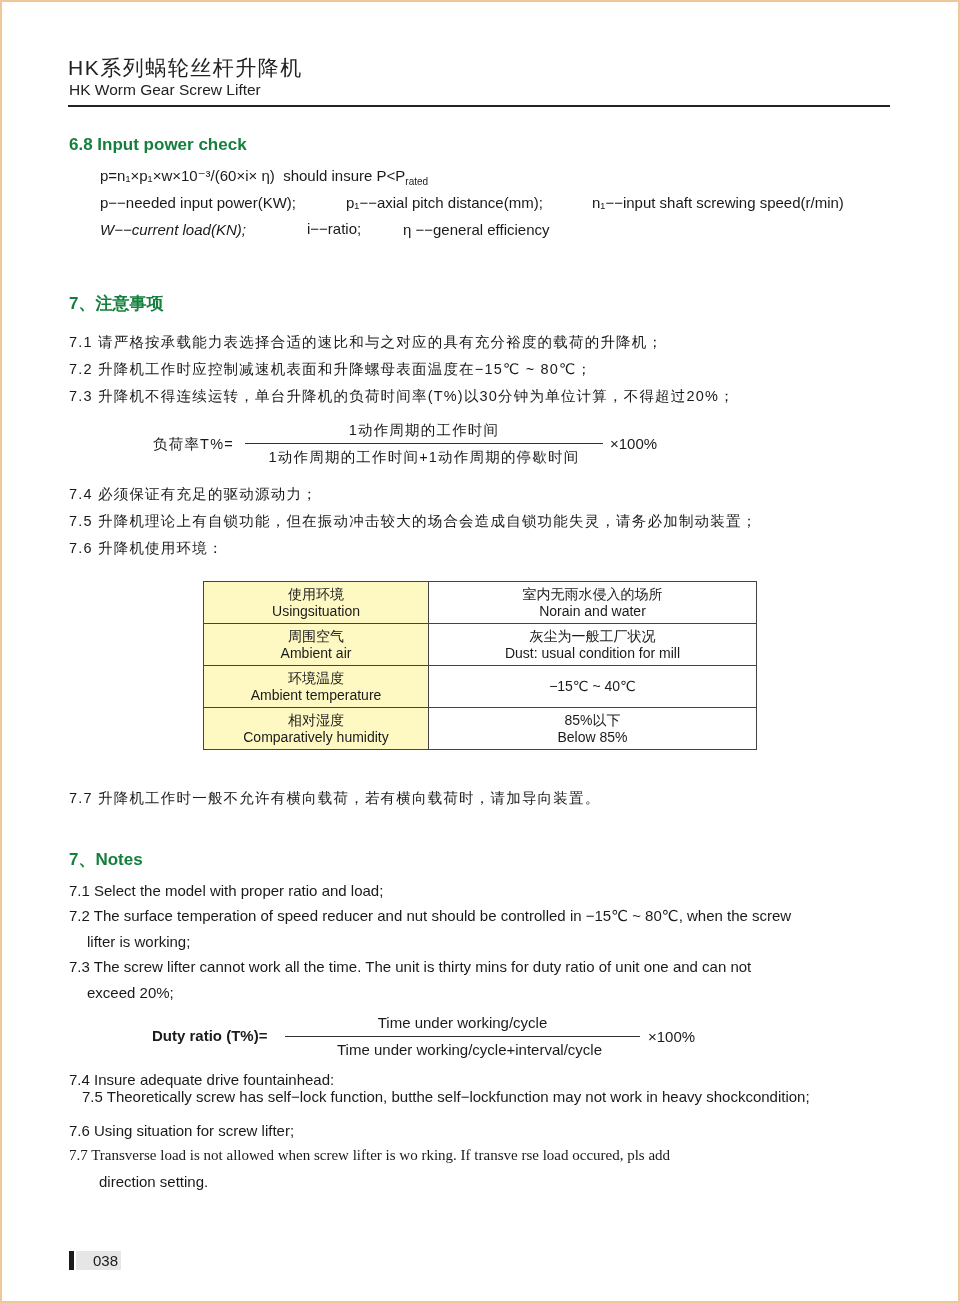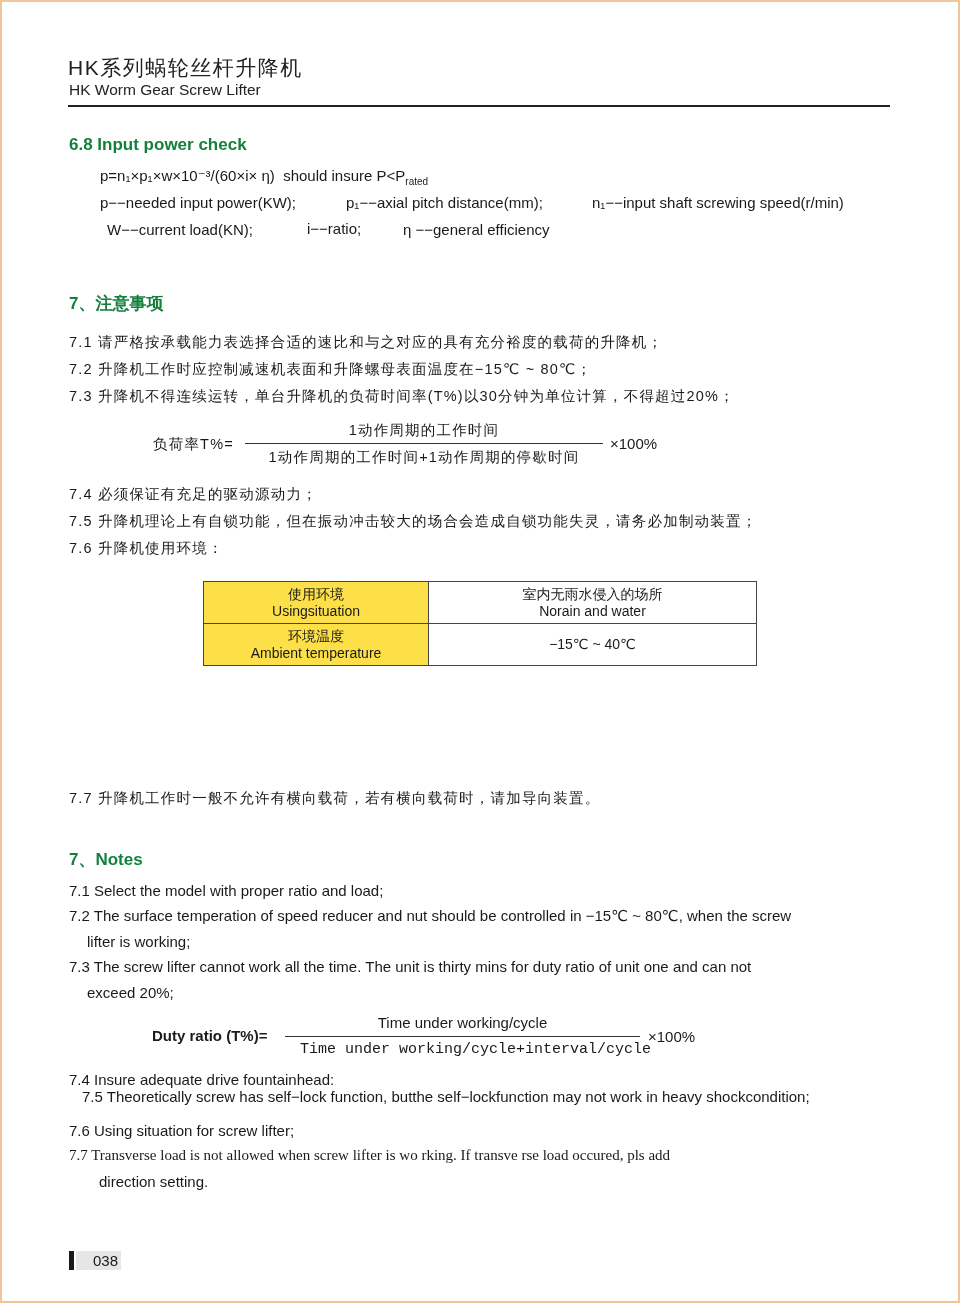--- a/index.html
+++ b/index.html
@@ -25,21 +25,21 @@
   .frac .num, .frac .den { position: absolute; text-align: center; white-space: nowrap; }
   .frac .bar { position: absolute; height: 1px; background: #333; }
 
   table.env {
     position: absolute; left: 203px; top: 581px; width: 554px; border-collapse: collapse;
     font-size: 14px; color: #1a1a1a;
   }
   table.env td {
     border: 1.5px solid #444; text-align: center; height: 41px; padding: 0; line-height: 17px;
   }
-  table.env td.k { background: #fde047; width: 224px; }
+  table.env td.k { background: #fef9c3; width: 224px; }
   table.env td.v { background: #ffffff; }
 
   .pg-mark { left: 69px; top: 1251px; width: 5px; height: 19px; background: #1a1a1a; }
   .pg-box { left: 76px; top: 1251px; width: 45px; height: 19px; background: #e6e6e6; }
   .pg-num { left: 83px; top: 1252px; font-size: 15px; color: #1a1a1a; margin-left: 10px; }
 </style>
 </head>
 <body>
 
 <div class="frame"></div>
@@ -49,21 +49,21 @@
 <div class="abs rule"></div>
 
 <div class="abs h-sec" style="left:69px; top:135px;">6.8 Input power check</div>
 <div class="abs line" style="left:100px; top:167px;">
   <span>p=n₁×p₁×w×10⁻³/(60×i× η)</span>
   &nbsp;<span>should insure P&lt;P</span><sub>rated</sub>
 </div>
 <div class="abs line" style="left:100px; top:194px;">p−−needed input power(KW);</div>
 <div class="abs line" style="left:346px; top:194px;">p₁−−axial pitch distance(mm);</div>
 <div class="abs line" style="left:592px; top:194px;">n₁−−input shaft screwing speed(r/min)</div>
-<div class="abs line" style="left:107px; top:221px;">W−−current load(KN);</div>
+<div class="abs line" style="left:100px; top:221px;font-style:italic;">W−−current load(KN);</div>
 <div class="abs line" style="left:307px; top:220px;">i−−ratio;</div>
 <div class="abs line" style="left:403px; top:221px;">η −−general efficiency</div>
 
 <div class="abs h-sec" style="left:69px; top:292px;">7、注意事项</div>
 <div class="abs line cn" style="left:69px; top:333px;">7.1 请严格按承载能力表选择合适的速比和与之对应的具有充分裕度的载荷的升降机；</div>
 <div class="abs line cn" style="left:69px; top:360px;">7.2 升降机工作时应控制减速机表面和升降螺母表面温度在−15℃ ~ 80℃；</div>
 <div class="abs line cn" style="left:69px; top:387px;">7.3 升降机不得连续运转，单台升降机的负荷时间率(T%)以30分钟为单位计算，不得超过20%；</div>
 
 <div class="frac" style="left:0; top:0;">
   <div class="abs line cn" style="left:153px; top:435px;">负荷率T%=</div>
@@ -84,44 +84,64 @@
           <div>使用环境</div>
           <div>Usingsituation</div>
         </td>
     <td class="v">
           <div>室内无雨水侵入的场所</div>
           <div>Norain and water</div>
         </td>
   </tr>
   <tr>
     <td class="k">
+          <div>周围空气</div>
+          <div>Ambient air</div>
+        </td>
+    <td class="v">
+          <div>灰尘为一般工厂状况</div>
+          <div>Dust: usual condition for mill</div>
+        </td>
+  </tr>
+  <tr>
+    <td class="k">
           <div>环境温度</div>
           <div>Ambient temperature</div>
         </td>
     <td class="v">
           <div>−15℃ ~ 40℃</div>
+        </td>
+  </tr>
+  <tr>
+    <td class="k">
+          <div>相对湿度</div>
+          <div>Comparatively humidity</div>
+        </td>
+    <td class="v">
+          <div>85%以下</div>
+          <div>Below 85%</div>
         </td>
   </tr>
 </tbody>
   </table>
 
 <div class="abs line cn" style="left:69px; top:789px;">7.7 升降机工作时一般不允许有横向载荷，若有横向载荷时，请加导向装置。</div>
 
 <div class="abs h-sec" style="left:69px; top:848px;">7、Notes</div>
 <div class="abs line" style="left:69px; top:882px;">7.1 Select the model with proper ratio and load;</div>
 <div class="abs line" style="left:69px; top:907px;">7.2 The surface temperation of speed reducer and nut should be controlled in −15℃ ~ 80℃, when the screw</div>
 <div class="abs line" style="left:87px; top:933px;">lifter is working;</div>
 <div class="abs line" style="left:69px; top:958px;">7.3 The screw lifter cannot work all the time. The unit is thirty mins for duty ratio of unit one and can not</div>
 <div class="abs line" style="left:87px; top:984px;">exceed 20%;</div>
 
 <div class="frac" style="left:0; top:0;">
   <div class="abs line" style="left:152px; top:1027px;font-weight:bold;">Duty ratio (T%)=</div>
   <div class="num line" style="left:285px; top:1014px; width:355px;">Time under working/cycle</div>
   <div class="bar" style="left:285px; top:1036px; width:355px;"></div>
-  <div class="den line" style="left:298px; top:1041px; width:355px;font-family:Liberation Mono, monospace;">Time under working/cycle+interval/cycle</div>
+  <div class="den line" style="left:292px; top:1041px; width:355px;">Time under working/cycle+interval/cycle</div>
   <div class="abs line" style="left:648px; top:1028px;">×100%</div>
 </div>
 
 <div class="abs line" style="left:69px; top:1071px;">7.4 Insure adequate drive fountainhead:</div>
 <div class="abs line" style="left:69px; top:1088px;margin-left:13px;">7.5 Theoretically screw has self−lock function,  butthe self−lockfunction may not work in heavy shockcondition;</div>
 <div class="abs line" style="left:69px; top:1122px;">7.6 Using situation for screw lifter;</div>
 <div class="abs line" style="left:69px; top:1147px;font-family:Liberation Serif, serif;">7.7 Transverse load is not allowed when screw lifter is wo rking.  If transve rse load occured,  pls add</div>
 <div class="abs line" style="left:99px; top:1173px;">direction setting.</div>
 
 <div class="abs pg-mark"></div>

